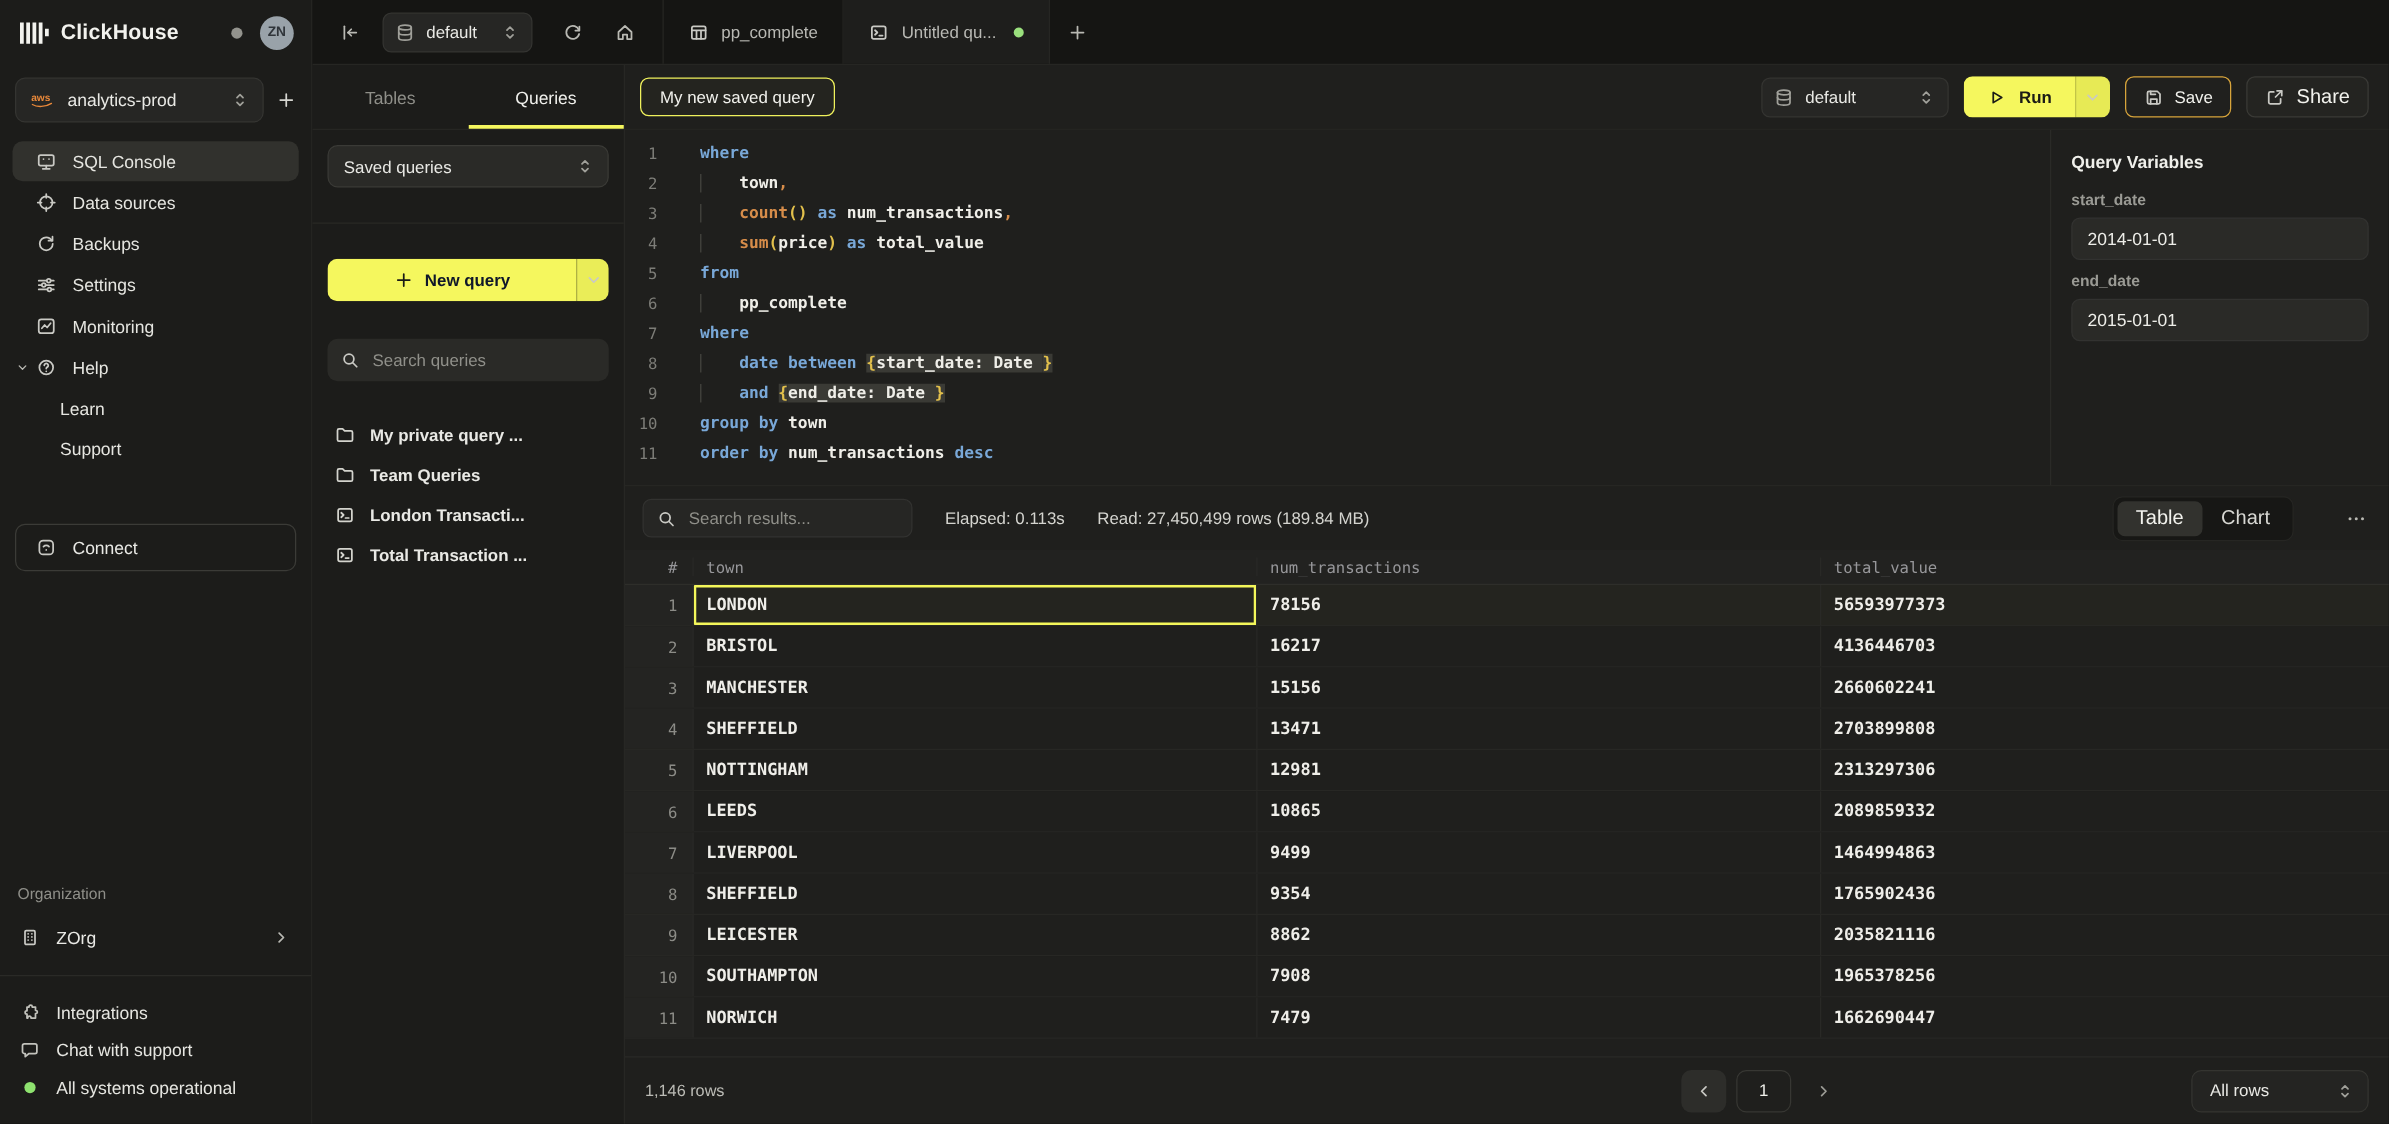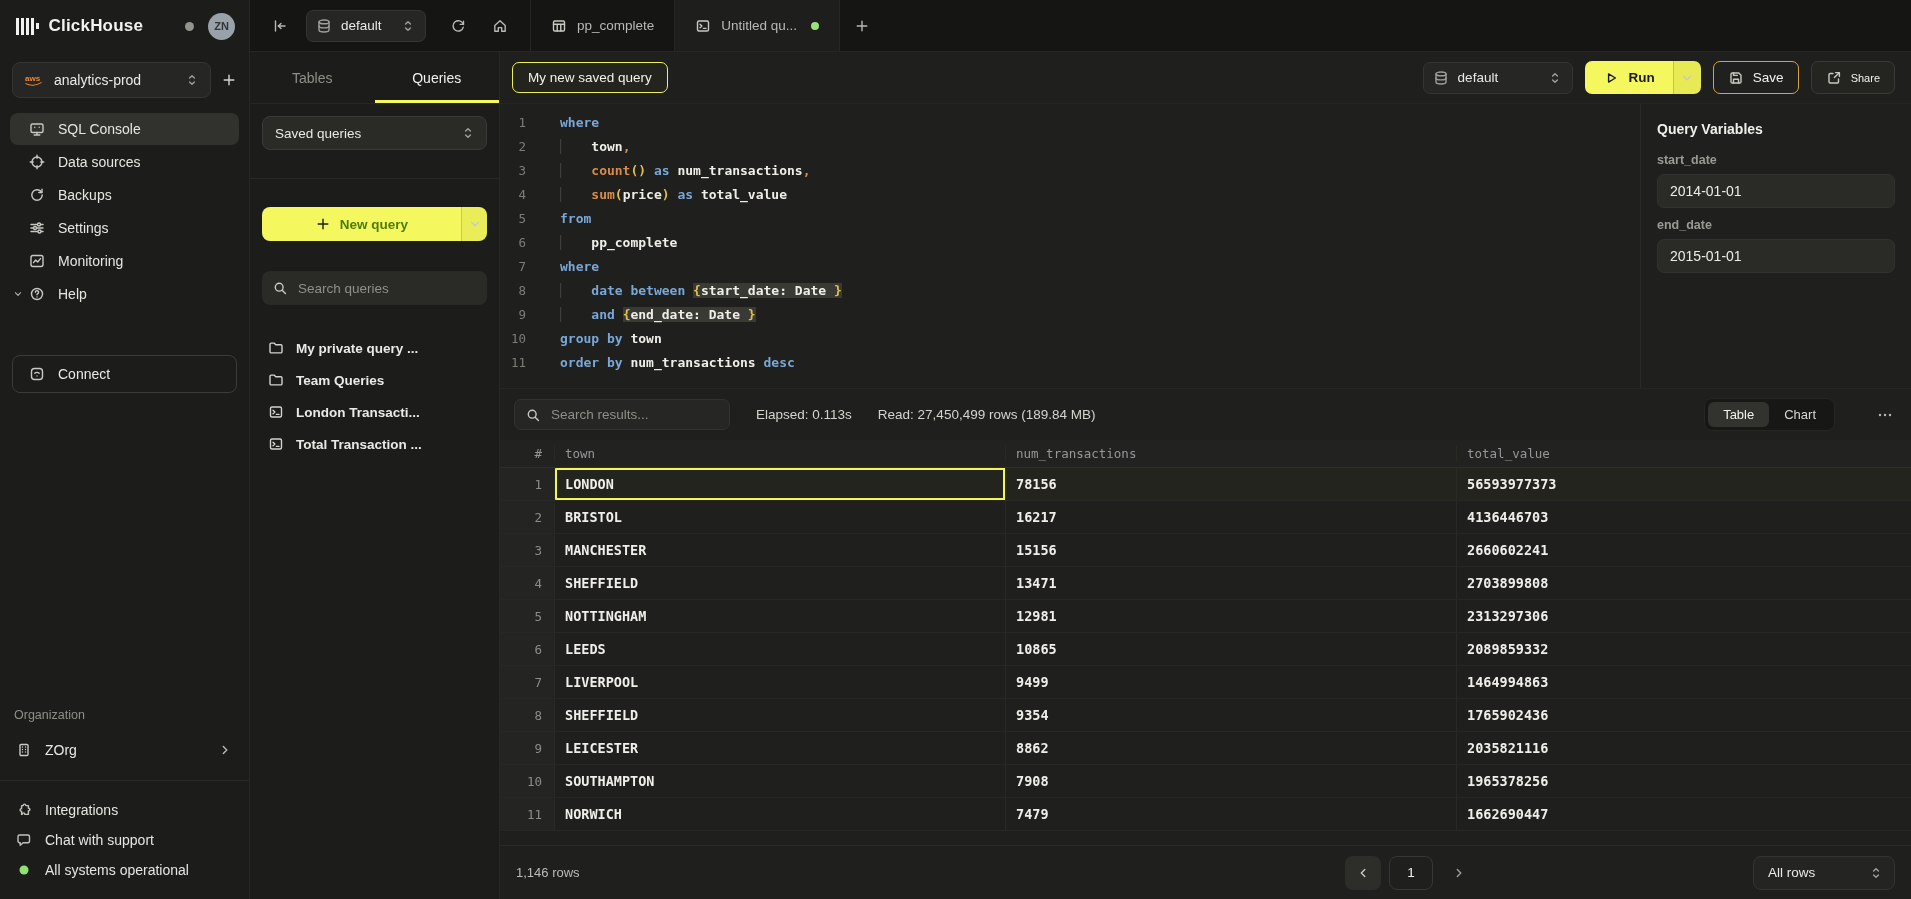--- a/index.html
+++ b/index.html
@@ -69,21 +69,21 @@
   .ptab { flex:1; display:flex; align-items:center; justify-content:center; font-size:14px;
     color:#8f8f89; cursor:pointer; position:relative; }
   .ptab.active { color:#f1f1ed; }
   .ptab.active::after { content:""; position:absolute; left:0; right:0; bottom:0; height:3px; background:#f5f75e; }
   .panel-body { padding:12px; display:flex; flex-direction:column;gap:15px; }
   .sq-select { height:34px; background:#2a2a27; border:1px solid #3a3a36; border-radius:8px;
     display:flex; align-items:center; padding:0 10px 0 12px; font-size:13.5px; cursor:pointer; }
   .sq-select span:first-child { flex:1; }
   .panel-divider { border-top:1px solid #282825; margin:13px -12px; }
   .new-query { height:34px; border-radius:8px; overflow:hidden; display:flex; cursor:pointer; }
-  .nq-main { flex:1; background:#f5f75e; color:#4d7c0f; font-weight:700; font-size:13.5px;
+  .nq-main { flex:1; background:#f5f75e; color:#0f172a; font-weight:700; font-size:13.5px;
     display:flex; align-items:center; justify-content:center; gap:9px; }
   .nq-main .icon { color:#1b1b16; }
   .nq-chev { width:26px; background:#eaed58; border-left:1px solid rgba(0,0,0,.14);
     display:flex; align-items:center; justify-content:center; color:#1b1b16; }
   .search-box { margin-top:15px; height:34px; background:#2a2a27; border-radius:8px;
     display:flex; align-items:center; gap:8px; padding:0 10px; color:#90908a; }
   .search-box input { background:transparent; border:none; outline:none; color:#e9e9e5;
     font-family:"Liberation Sans",sans-serif; font-size:13.5px; width:100%; }
   .search-box input::placeholder { color:#90908a; }
   .query-list { margin-top:12px; }
@@ -101,21 +101,21 @@
   .db-select.small { margin:0; width:150px; }
   .run-btn { height:33px; border-radius:7px; overflow:hidden; display:flex; cursor:pointer; }
   .run-main { background:#f5f75e; color:#1b1b16; display:flex; align-items:center; gap:10px;
     padding:0 18px; font-weight:700; font-size:13.5px; }
   .run-main .icon { color:#1b1b16; }
   .run-chev { width:28px; background:#e7ea55; border-left:1px solid rgba(0,0,0,.16);
     display:flex; align-items:center; justify-content:center; color:#1b1b16; }
   .save-btn { height:33px; border:1.5px solid #d7a43b; background:#20201e; border-radius:7px;
     display:flex; align-items:center; gap:9px; padding:0 14px; font-size:13.5px; color:#f2f2ed; cursor:pointer; }
   .share-btn { height:33px; border:1px solid #3a3a36; background:#242421; border-radius:7px;
-    display:flex; align-items:center; gap:9px; padding:0 14px; font-size:11px; color:#f2f2ed; cursor:pointer; }
+    display:flex; align-items:center; gap:9px; padding:0 14px; font-size:16px; color:#f2f2ed; cursor:pointer; }
 
   .editor-row { height:284px; flex-shrink:0; display:flex; min-width:0; }
   .editor { flex:1; min-width:0; padding-top:7px; font-family:"DejaVu Sans Mono",monospace;
     font-size:13px; font-weight:700; }
   .code-line { display:flex; line-height:24px; white-space:pre; }
   .ln { width:26px; text-align:right; color:#7d7d78; font-weight:400; flex-shrink:0; font-size:12.5px; }
   .code { margin-left:34px; }
   .tok-kw { color:#79a8d8; }
   .tok-fn { color:#d78d4a; }
   .tok-pr { color:#e2c04c; }
@@ -133,21 +133,21 @@
   .results-bar { height:52px; flex-shrink:0; border-top:1px solid #262623; display:flex;
     align-items:center; padding:0 18px 0 14px; gap:26px; }
   .search-results { width:216px; height:31px; background:#262624; border:1px solid #323230; border-radius:7px;
     display:flex; align-items:center; gap:8px; padding:0 10px; color:#8f8f89; }
   .search-results input { background:transparent; border:none; outline:none; color:#e9e9e5;
     font-family:"Liberation Sans",sans-serif; font-size:13.5px; width:100%; }
   .search-results input::placeholder { color:#8f8f89; }
   .stat { font-size:13.5px; color:#d4d4cf; }
   .view-toggle { margin-left:auto; background:#171715; border:1px solid #262623; border-radius:8px;
     padding:3px; display:flex; }
-  .vt-btn { padding:5px 15px; border-radius:6px; font-size:13px; color:#d8d8d3; cursor:pointer; }
+  .vt-btn { padding:5px 15px; border-radius:6px; font-size:16px; color:#d8d8d3; cursor:pointer; }
   .vt-btn.active { background:#32322e; color:#f2f2ed; }
   .dots-btn { margin-left:16px; color:#b9b9b3; cursor:pointer; }
 
   .rtable { flex-shrink:0; font-family:"DejaVu Sans Mono",monospace; font-size:13.5px; }
   .thead, .trow { display:grid; grid-template-columns:55px 451px 451px 1fr; }
   .thead { height:28px; background:#222220; border-bottom:1px solid #2e2e2a; color:#97979a;
     font-size:12.5px; align-items:center; }
   .th, .td { padding-left:10px; border-right:1px solid #29292six; overflow:hidden; white-space:nowrap; }
   .th, .td { border-right:1px solid #292926; }
   .th:last-child, .td:last-child { border-right:none; }
@@ -271,20 +271,24 @@
           <span class="icon">
             <svg viewBox="0 0 16 16" fill="none" stroke="currentColor" stroke-width="1.4" stroke-linecap="round" stroke-linejoin="round">
               <circle cx="8" cy="8" r="5.5"></circle>
               <path d="M6.4 6.3a1.6 1.6 0 1 1 2.4 1.4c-.5.3-.8.6-.8 1.1"></path>
               <path d="M8 11h.01"></path>
             </svg>
           </span>
           <span>Help</span>
         </div>
       </nav>
+    <div id="sub-list">
+        <div class="sub-item">Learn</div>
+        <div class="sub-item">Support</div>
+      </div>
     <div class="connect-btn">
       <span class="icon">
           <svg viewBox="0 0 16 16" fill="none" stroke="currentColor" stroke-width="1.4" stroke-linecap="round" stroke-linejoin="round">
             <rect x="2.5" y="2.5" width="11" height="11" rx="3"></rect>
             <path d="M5.8 7.3a3.1 3.1 0 0 1 4.4 0"></path>
             <path d="M8 9.9h.01"></path>
           </svg>
         </span>
       <span>Connect</span>
     </div>

